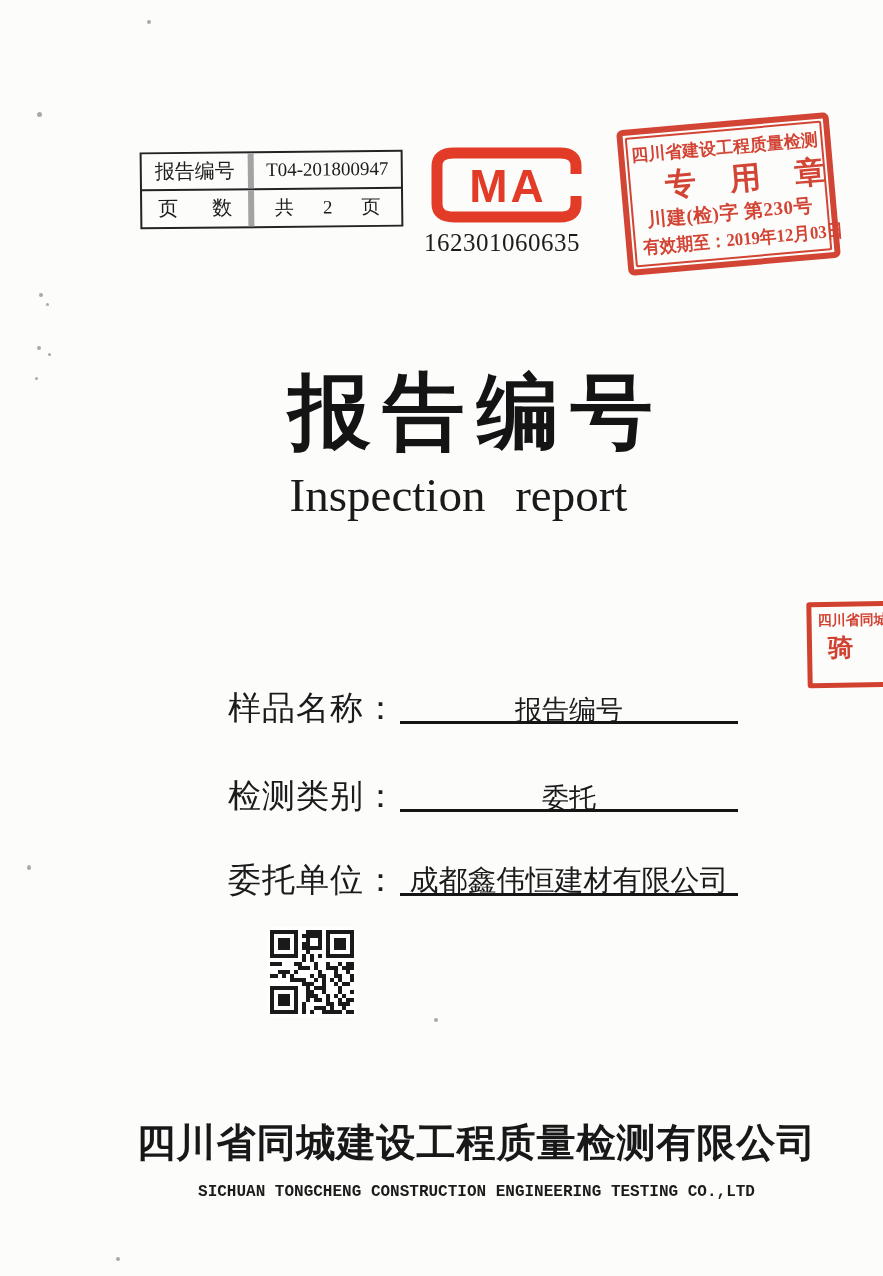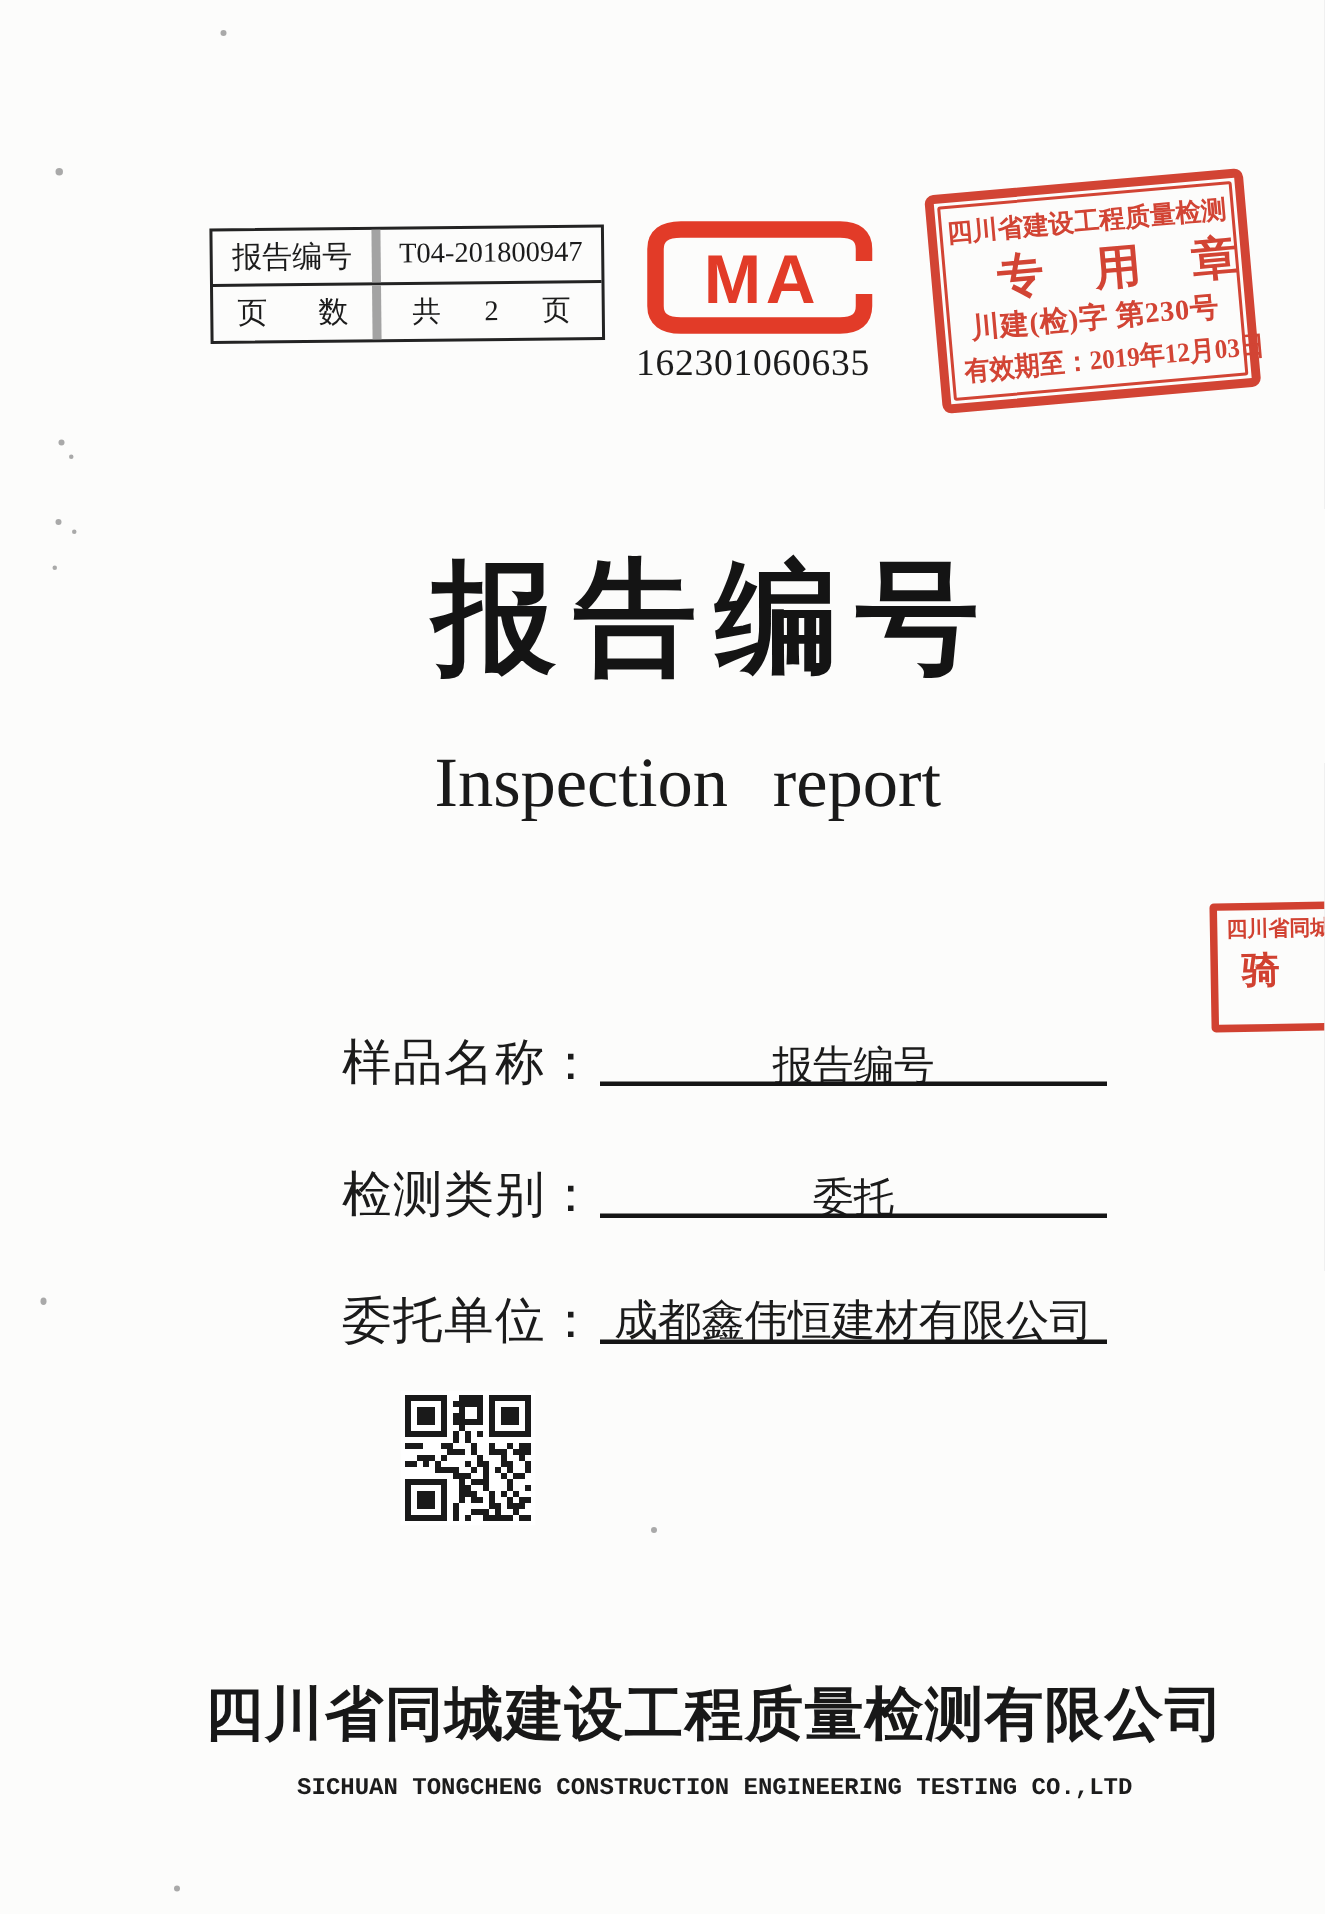--- a/index.html
+++ b/index.html
@@ -56,21 +56,21 @@
   .title-zh{
     position:absolute;top:358px;left:0;width:100%;
     text-align:center;text-indent:70px;
     font-size:82px;font-weight:700;letter-spacing:12px;
     color:#141414;white-space:nowrap;
   }
   .title-en{
     position:absolute;top:468px;left:0;width:100%;
     text-align:center;text-indent:34px;
     font-size:47px;font-weight:500;word-spacing:18px;
-    color:#1a1a1a;white-space:nowrap;margin-top:27px;
+    color:#1a1a1a;white-space:nowrap;
   }
   
   .edge-seal{
     position:absolute;left:807px;top:601px;width:150px;height:86px;
     box-sizing:border-box;border:5px solid;border-radius:3px;
     transform:rotate(-1deg);
     padding:4px 0 0 6px;opacity:0.95;
   }
   .edge-seal .e1{font-size:14px;font-weight:700;white-space:nowrap;line-height:20px;}
   .edge-seal .e2{font-size:25px;font-weight:700;letter-spacing:14px;padding-left:10px;white-space:nowrap;line-height:34px;}

